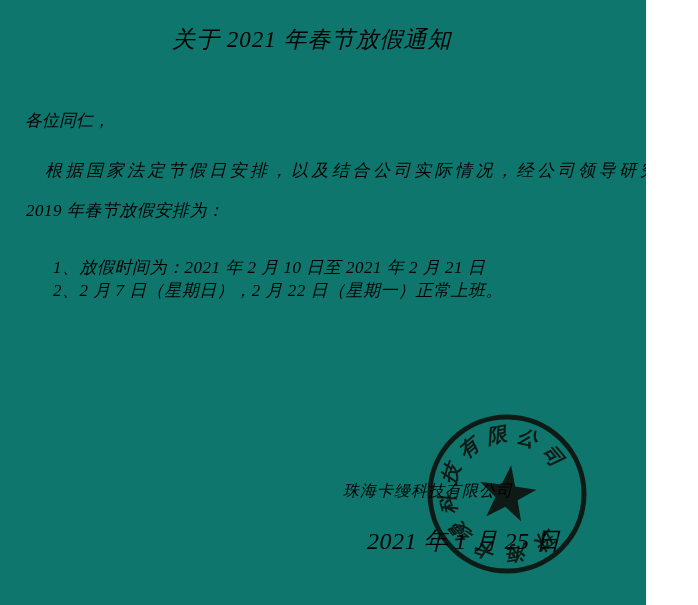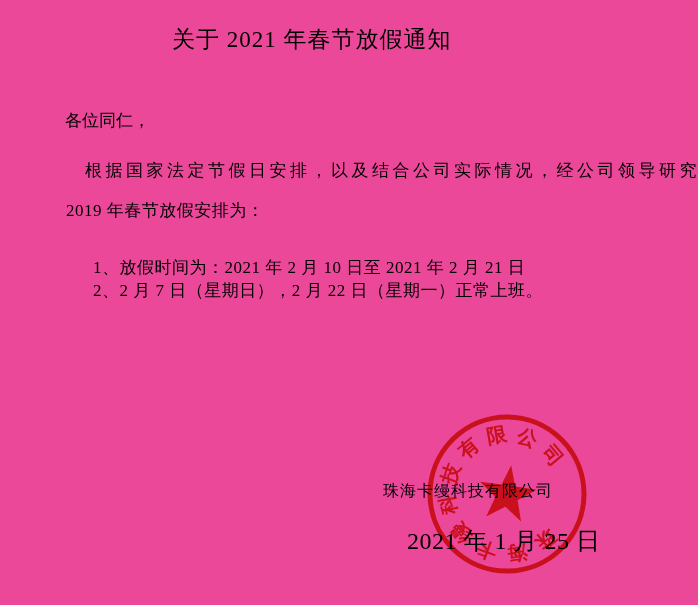--- a/index.html
+++ b/index.html
@@ -2,34 +2,35 @@
 <html><head>
 <meta charset="utf-8">
 <style>
   html, body {
     margin: 0;
     padding: 0;
     background: #ffffff;
   }
   .page {
     position: relative;
-    width: 698px;
+    width: 646px;
     height: 605px;
-    background: #ec4899;
+    background: #0f766e;
     overflow: hidden;
     font-family: "Liberation Serif", "DejaVu Serif", serif;
     color: #000000;
+    font-style: italic;
   }
   .abs { position: absolute; white-space: pre; }
   .doc-title {
     left: 172px; top: 24px;
     font-size: 23px;
     letter-spacing: 1px;
   }
-  .body-line { font-size: 17px; margin-left: 40px; }
+  .body-line { font-size: 17px; }
   .l-salutation   { left: 25px;  top: 109px; }
   .l-para1a       { left: 45px;  top: 159px; letter-spacing: 3.5px; }
   .l-para1b       { left: 26px;  top: 199px; letter-spacing: 0.5px; }
   .l-item1        { left: 53px;  top: 256px; letter-spacing: 0.5px; }
   .l-item2        { left: 53px;  top: 279px; letter-spacing: 0.5px; }
   .l-para2        { left: 52px;  top: 318px; letter-spacing: 0.5px; }
   .l-para3        { left: 53px;  top: 359px; letter-spacing: 0.5px; }
   .l-signature    { left: 343px; top: 481px; font-size: 16px; letter-spacing: 1px; }
   .l-date         { left: 367px; top: 525px; font-size: 24px; letter-spacing: 0.5px; }
   .seal {

